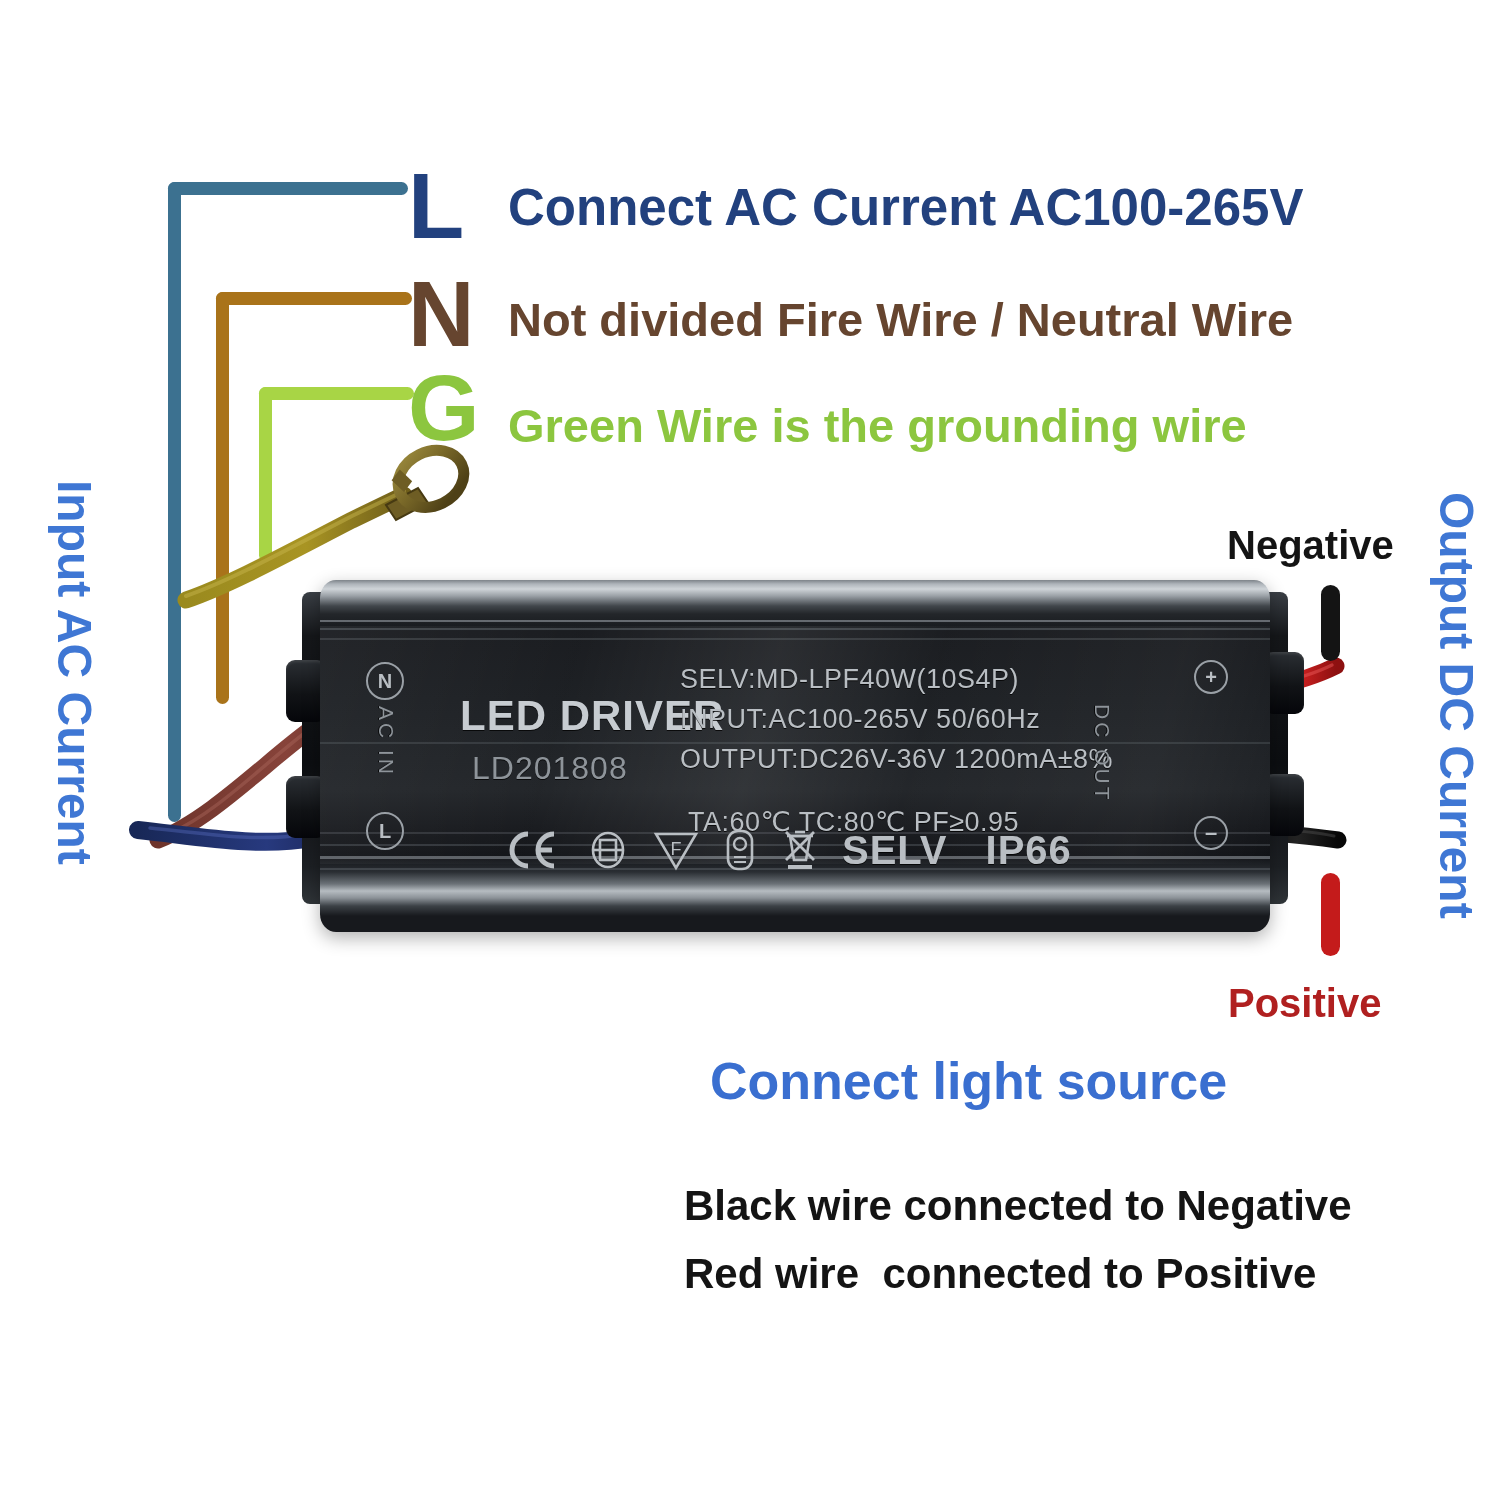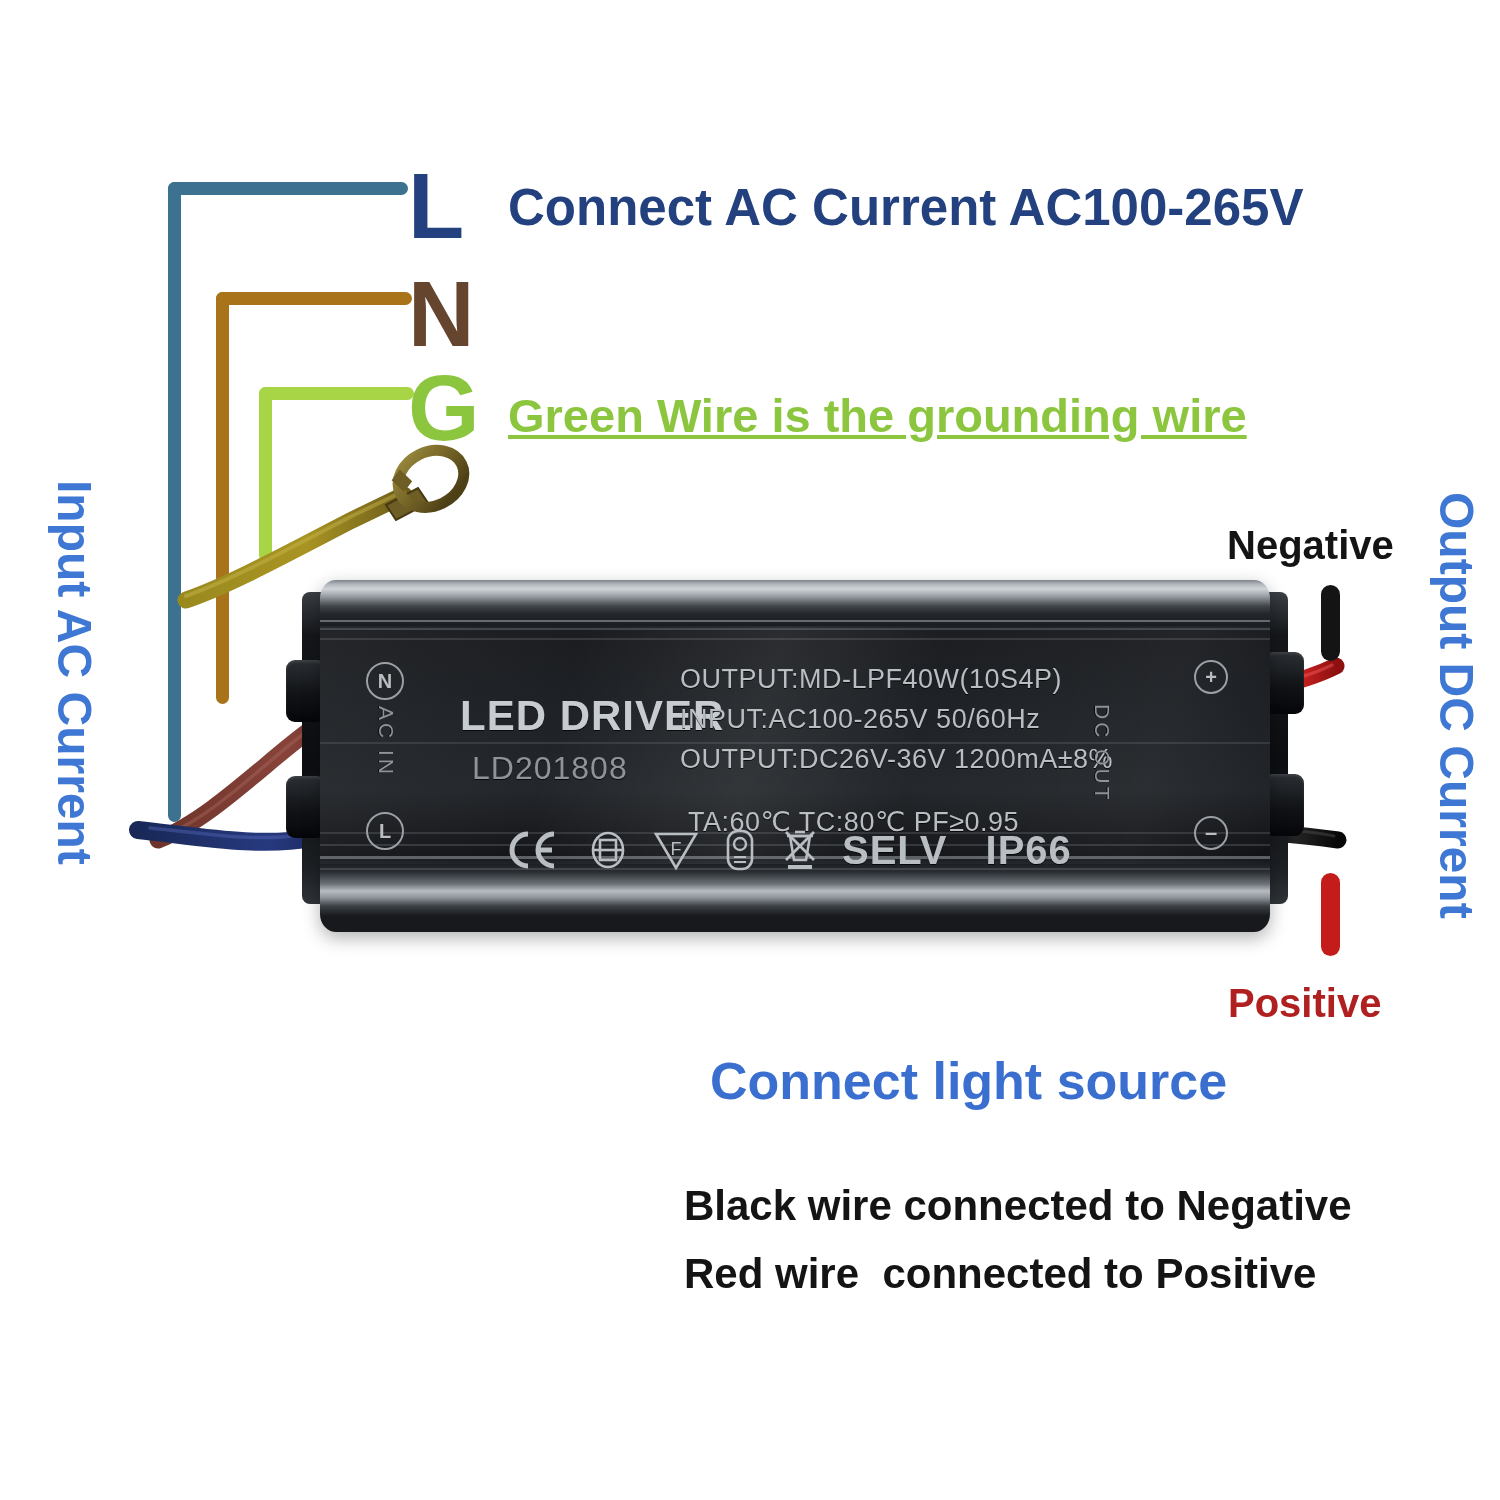--- a/index.html
+++ b/index.html
@@ -187,21 +187,22 @@
       <path d="M 1256,832 C 1288,834 1312,836 1338,840" stroke="url(#blkGrad)" stroke-width="17" fill="none" stroke-linecap="round"></path>
       <path d="M 1262,828 C 1292,830 1314,832 1334,836" stroke="#4a4a4a" stroke-width="3" fill="none" opacity=".5" stroke-linecap="round"></path>
     </g>
   </svg>
 
   <div class="lng" style="left:408px;top:160px;font-size:92px;color:#22417e;">L</div>
   <div class="lng" style="left:408px;top:268px;font-size:92px;color:#66452f;">N</div>
   <div class="lng" style="left:408px;top:362px;font-size:92px;color:#8cc63f;">G</div>
 
   <div class="headline" style="left:508px;top:182px;font-size:51px;color:#22417e;">Connect AC Current AC100-265V</div>
-  <div class="headline" style="left:508px;top:392px;font-size:47px;color:#8cc63f;text-decoration:underline;">Green Wire is the grounding wire</div>
+  <div class="headline" style="left:508px;top:296px;font-size:47px;color:#66452f;">Not divided Fire Wire / Neutral Wire</div>
+  <div class="headline" style="left:508px;top:402px;font-size:47px;color:#8cc63f;">Green Wire is the grounding wire</div>
 
   <div class="vcap left" style="left:98px;top:480px;font-size:48px;">Input AC Current</div>
 
   <div class="vcap right" style="left:1480px;top:492px;font-size:48px;">Output DC Current</div>
 
   <div class="driver" style="left:320px;top:580px;width:950px;height:352px;">
 
     <div class="endcap" style="left:-18px;"></div>
     <div class="endcap" style="right:-18px;"></div>
 
@@ -222,21 +223,21 @@
       <div class="fin" style="top:276px;height:3px;background:rgba(200,208,214,.40);"></div>
       <div class="fin" style="top:288px;height:2px;background:rgba(160,168,176,.22);"></div>
 
       <div class="circ" style="left:46px;top:82px;width:34px;height:34px;font-size:20px;">N</div>
       <div class="silk rot dim" style="left:78px;top:126px;font-size:21px;letter-spacing:3px;">AC IN</div>
       <div class="circ" style="left:46px;top:232px;width:34px;height:34px;font-size:20px;">L</div>
 
       <div class="silk" style="left:140px;top:112px;font-size:42px;font-weight:bold;letter-spacing:1px;color:#c7ccd1;">LED DRIVER</div>
       <div class="silk dim" style="left:152px;top:170px;font-size:32px;letter-spacing:1px;">LD201808</div>
 
-      <div class="silk" style="left:360px;top:84px;font-size:27px;">OUTPUT:MD-LPF40W(10S4P)</div>
+      <div class="silk" style="left:360px;top:84px;font-size:27px;">SELV:MD-LPF40W(10S4P)</div>
       <div class="silk" style="left:360px;top:124px;font-size:27px;">INPUT:AC100-265V      50/60Hz</div>
       <div class="silk" style="left:360px;top:164px;font-size:27px;">OUTPUT:DC26V-36V  1200mA±8%</div>
       <div class="silk" style="left:368px;top:206px;font-size:27px;margin-top:20px;">TA:60℃     TC:80℃   PF≥0.95</div>
 
       <div class="certrow" style="left:182px;top:244px;height:52px;gap:22px;">
 
         <svg width="62" height="44" viewBox="0 0 62 44">
           <path d="M26 6 A16 16 0 1 0 26 38" fill="none" stroke="#b9bec3" stroke-width="5"></path>
           <path d="M52 6 A16 16 0 1 0 52 38" fill="none" stroke="#b9bec3" stroke-width="5"></path>
           <path d="M36 22 h14" stroke="#b9bec3" stroke-width="5"></path>

